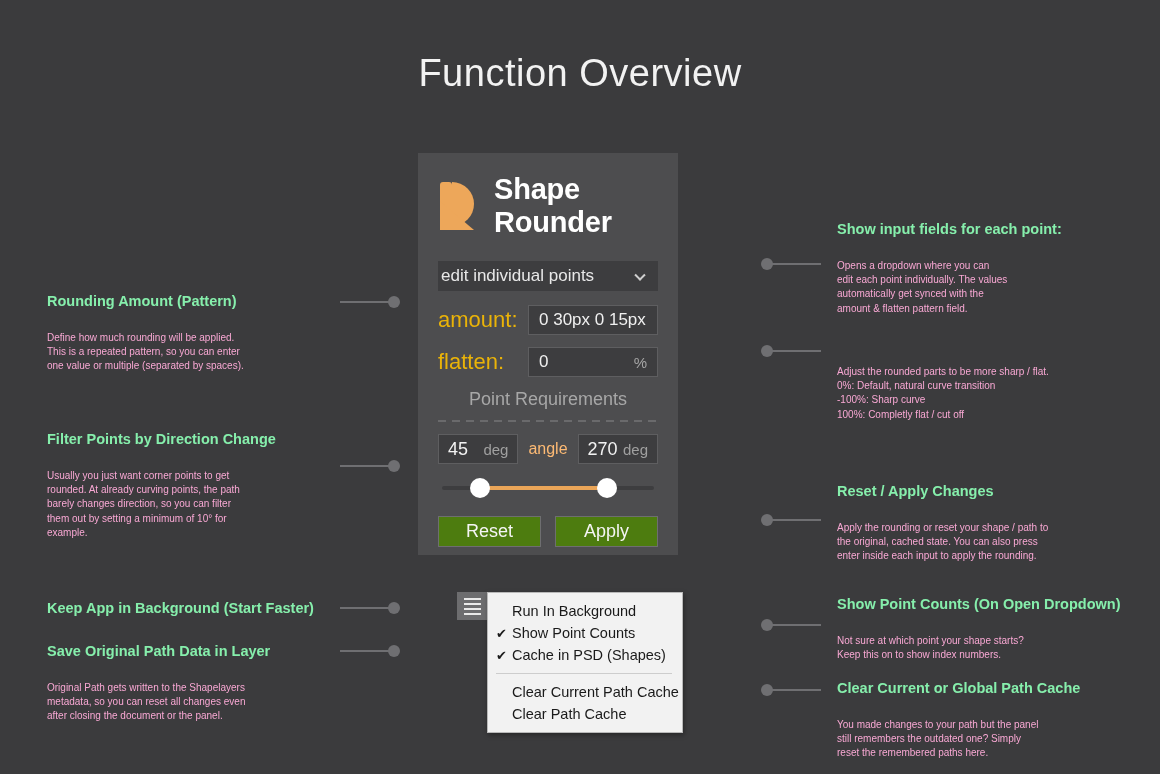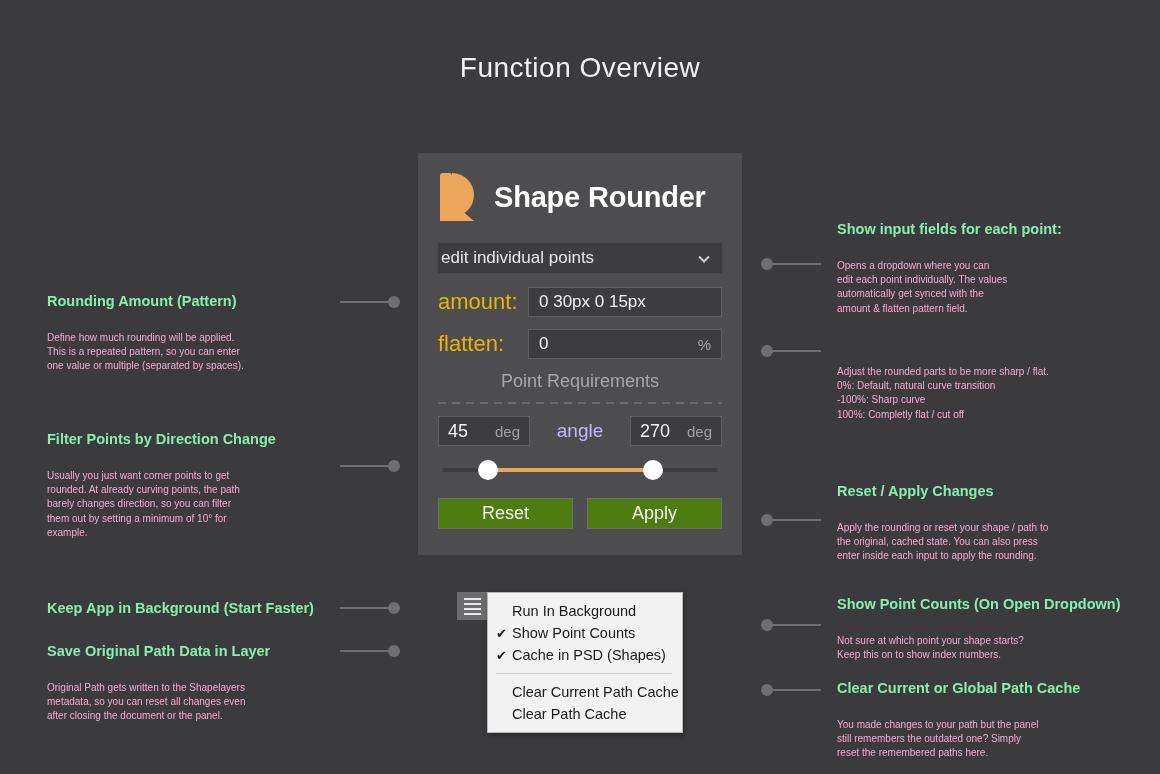--- a/index.html
+++ b/index.html
@@ -13,32 +13,32 @@
     position: relative;
   }
 
   
   .page-title {
     position: absolute;
     top: 52px;
     left: 0;
     width: 1160px;
     text-align: center;
-    font-size: 28px;
+    font-size: 38px;
     font-weight: 400;
     color: #f2f2f2;
     letter-spacing: 0.5px;
   }
 
   
   .panel {
     position: absolute;
     left: 418px;
     top: 153px;
-    width: 324px;
+    width: 260px;
     height: 402px;
     background: #4d4d4f;
   }
 
   .panel-header {
     display: flex;
     align-items: center;
     gap: 14px;
     padding: 20px 0 0 20px;
   }
@@ -159,22 +159,22 @@
     display: flex;
     align-items: center;
     justify-content: space-between;
     padding: 0 9px;
   }
   .angle-num { font-size: 18px; color: #f2f2f2; }
   .angle-deg { font-size: 15px; color: #a0a0a0; }
   .angle-name {
     flex: 1;
     text-align: center;
-    font-size: 19px;
-    color: #c4b5fd;
+    font-size: 16px;
+    color: #fdba74;
   }
 
   .slider {
     position: relative;
     margin: 14px 4px 0 4px;
     height: 20px;
   }
   .slider-track {
     position: absolute;
     top: 8px; left: 0; right: 0;

